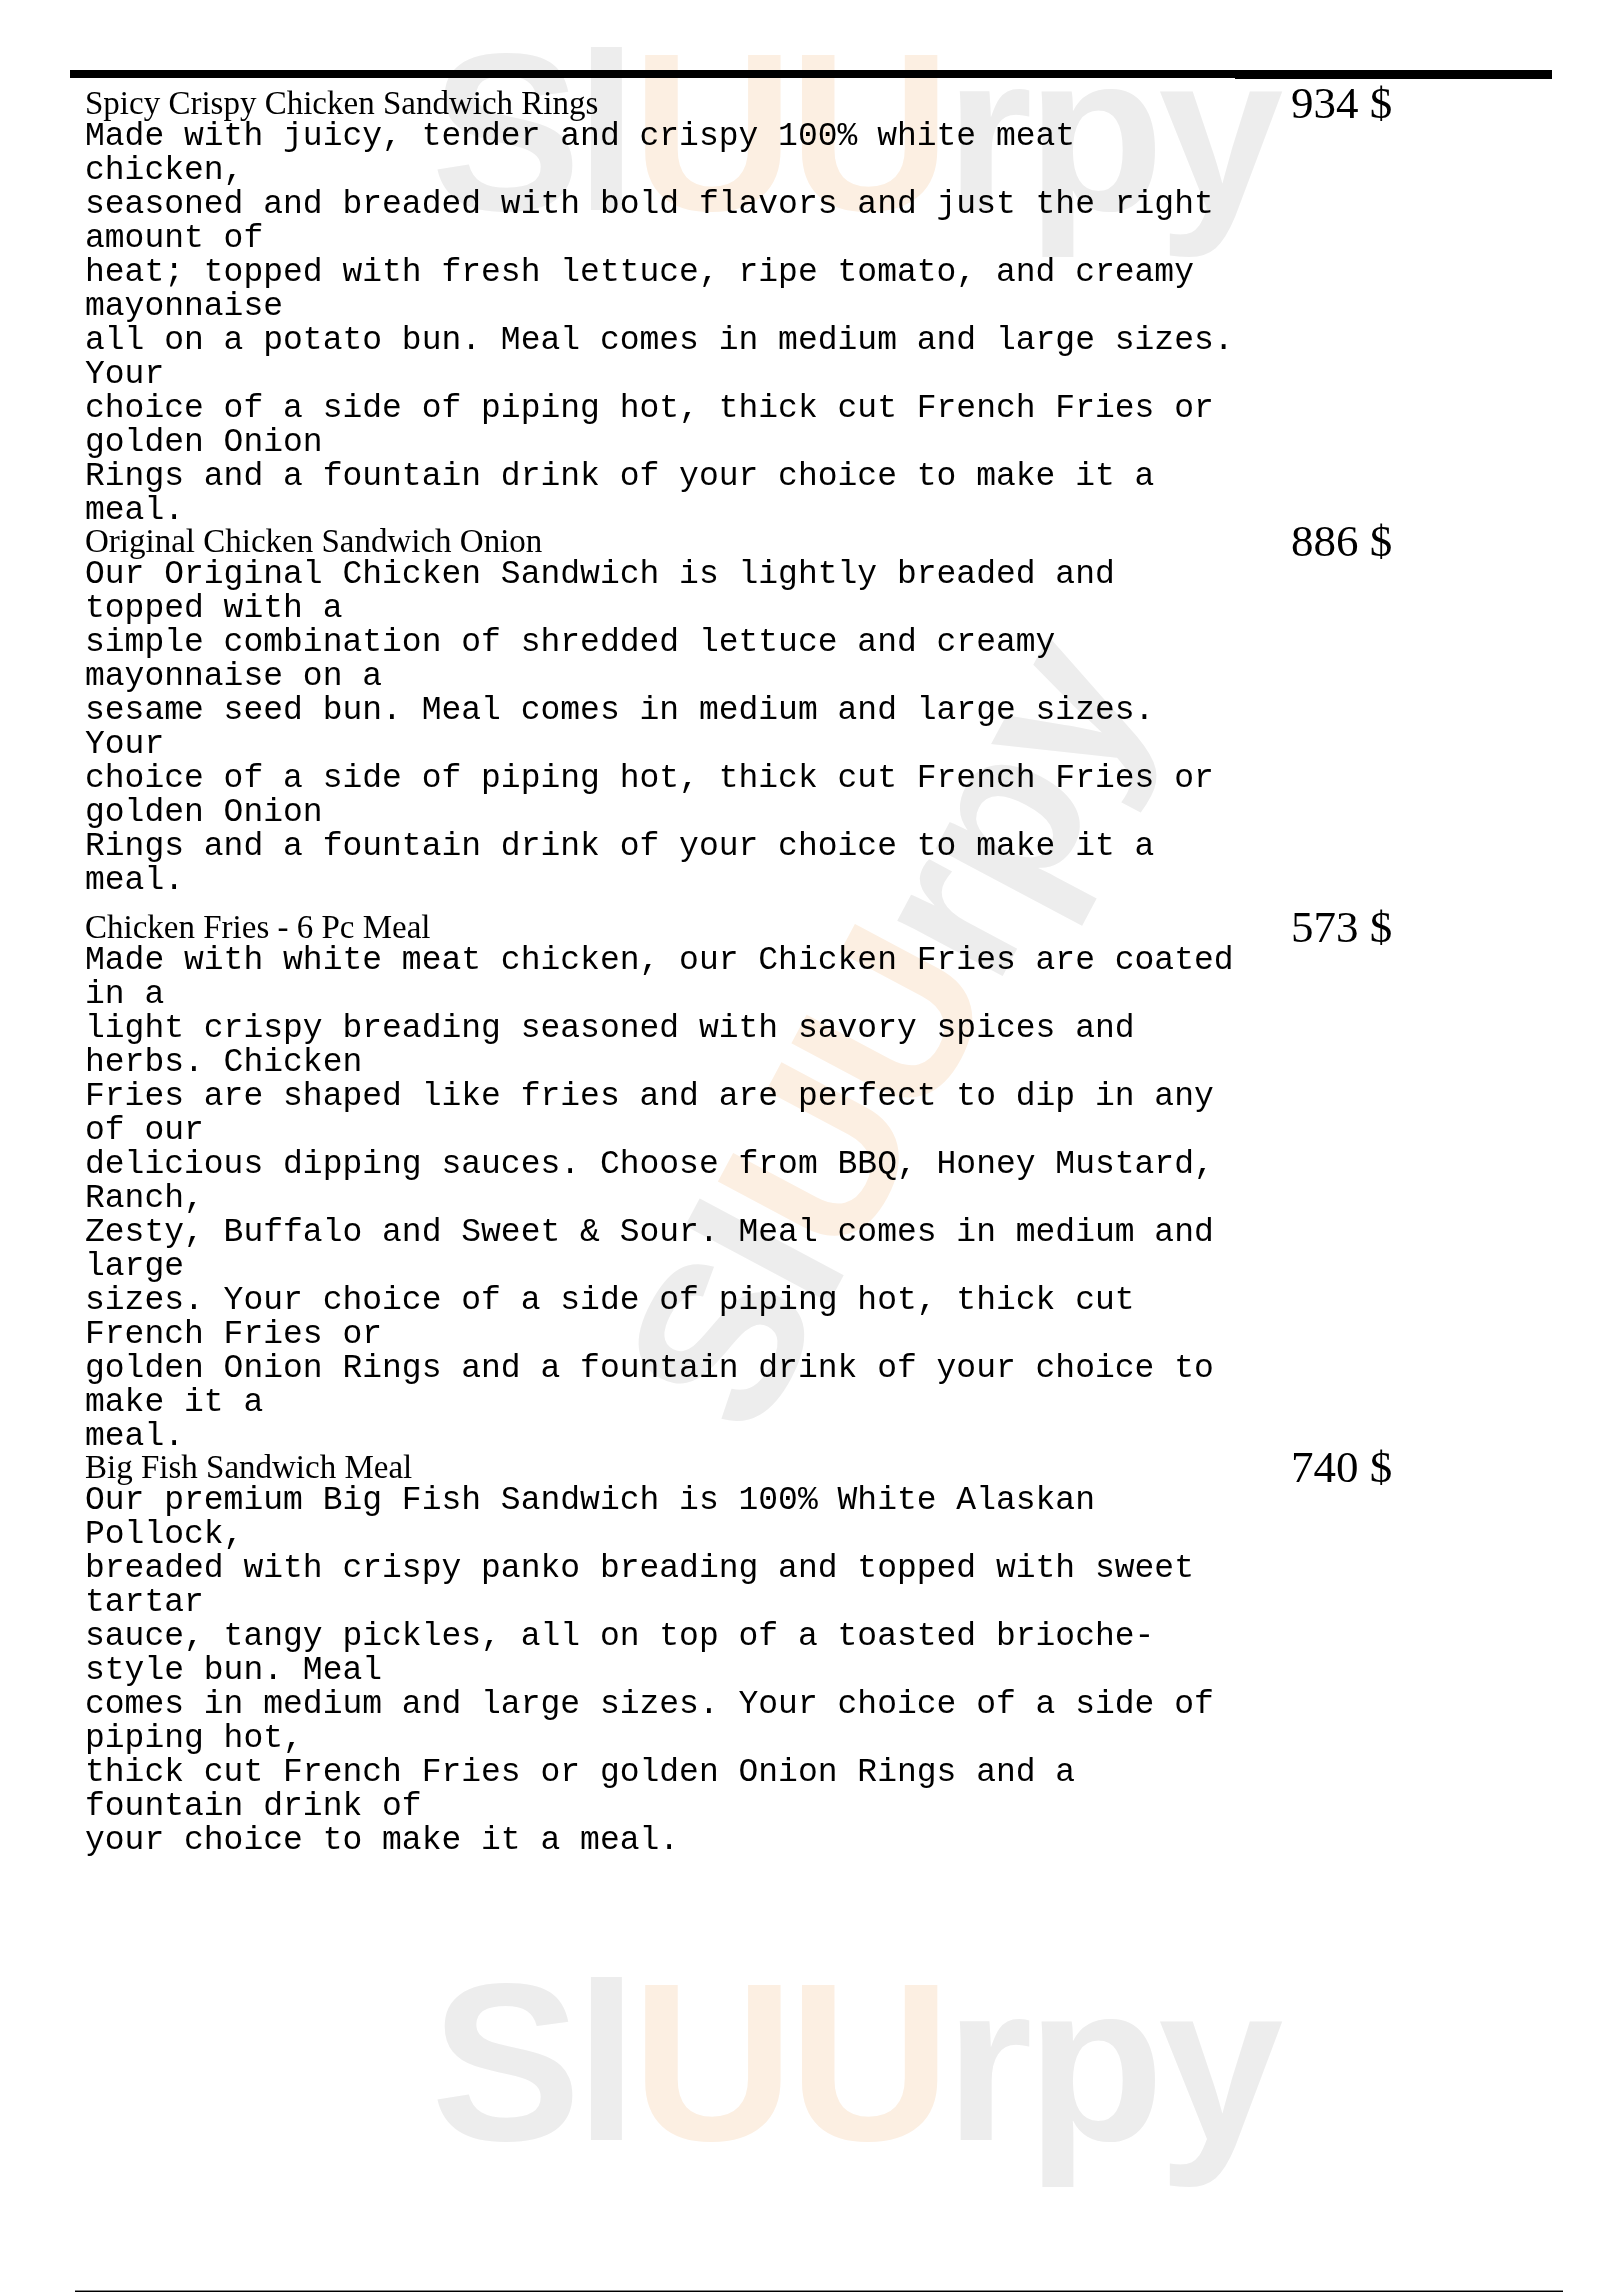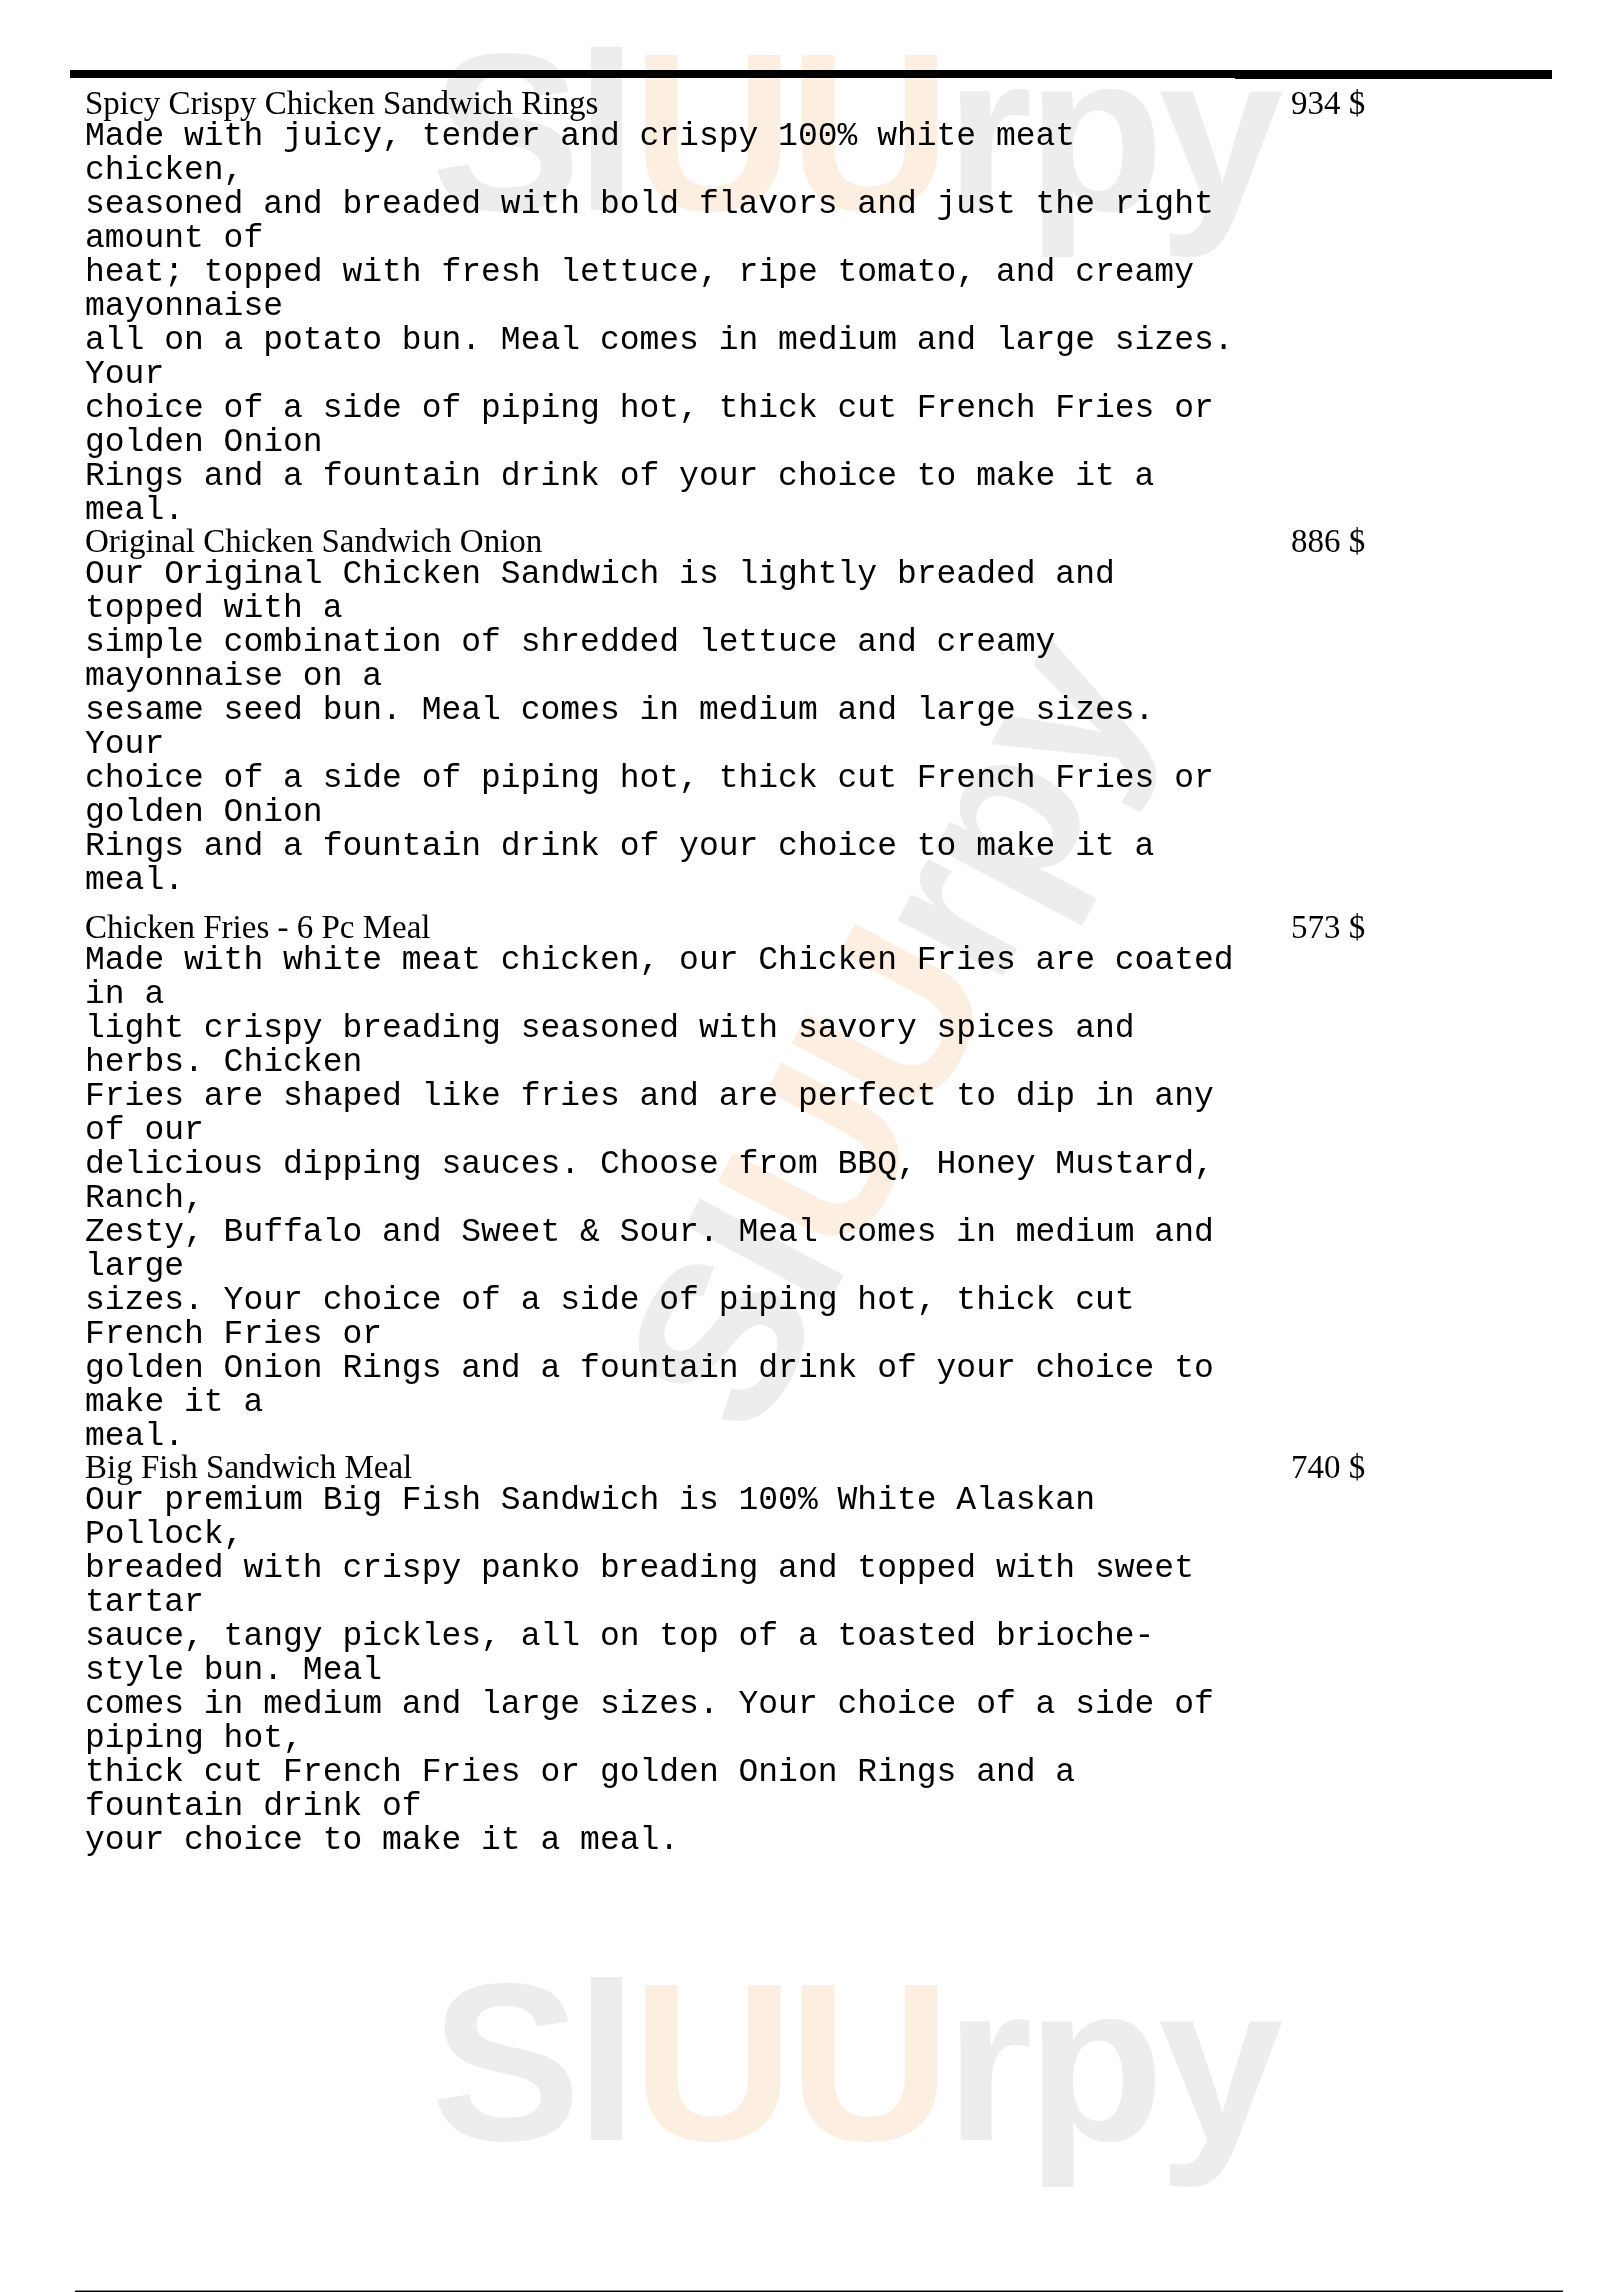--- a/index.html
+++ b/index.html
@@ -88,21 +88,21 @@
     }
     .item-desc {
       display: block;
       white-space: pre-line;
       font-family: Liberation Mono, monospace;
     }
     .item-price {
       position: absolute;
       left: 1206px;
       top: 0;
-      font-size: 33px;
+      font-size: 45px;
       line-height: 34px;
       white-space: nowrap;
     }
   </style>
 </head>
 <body>
 
 <div class="watermark wm-1">
   <span class="grey">Sl</span><span class="orange">UU</span><span class="grey">rpy</span>
 </div>

